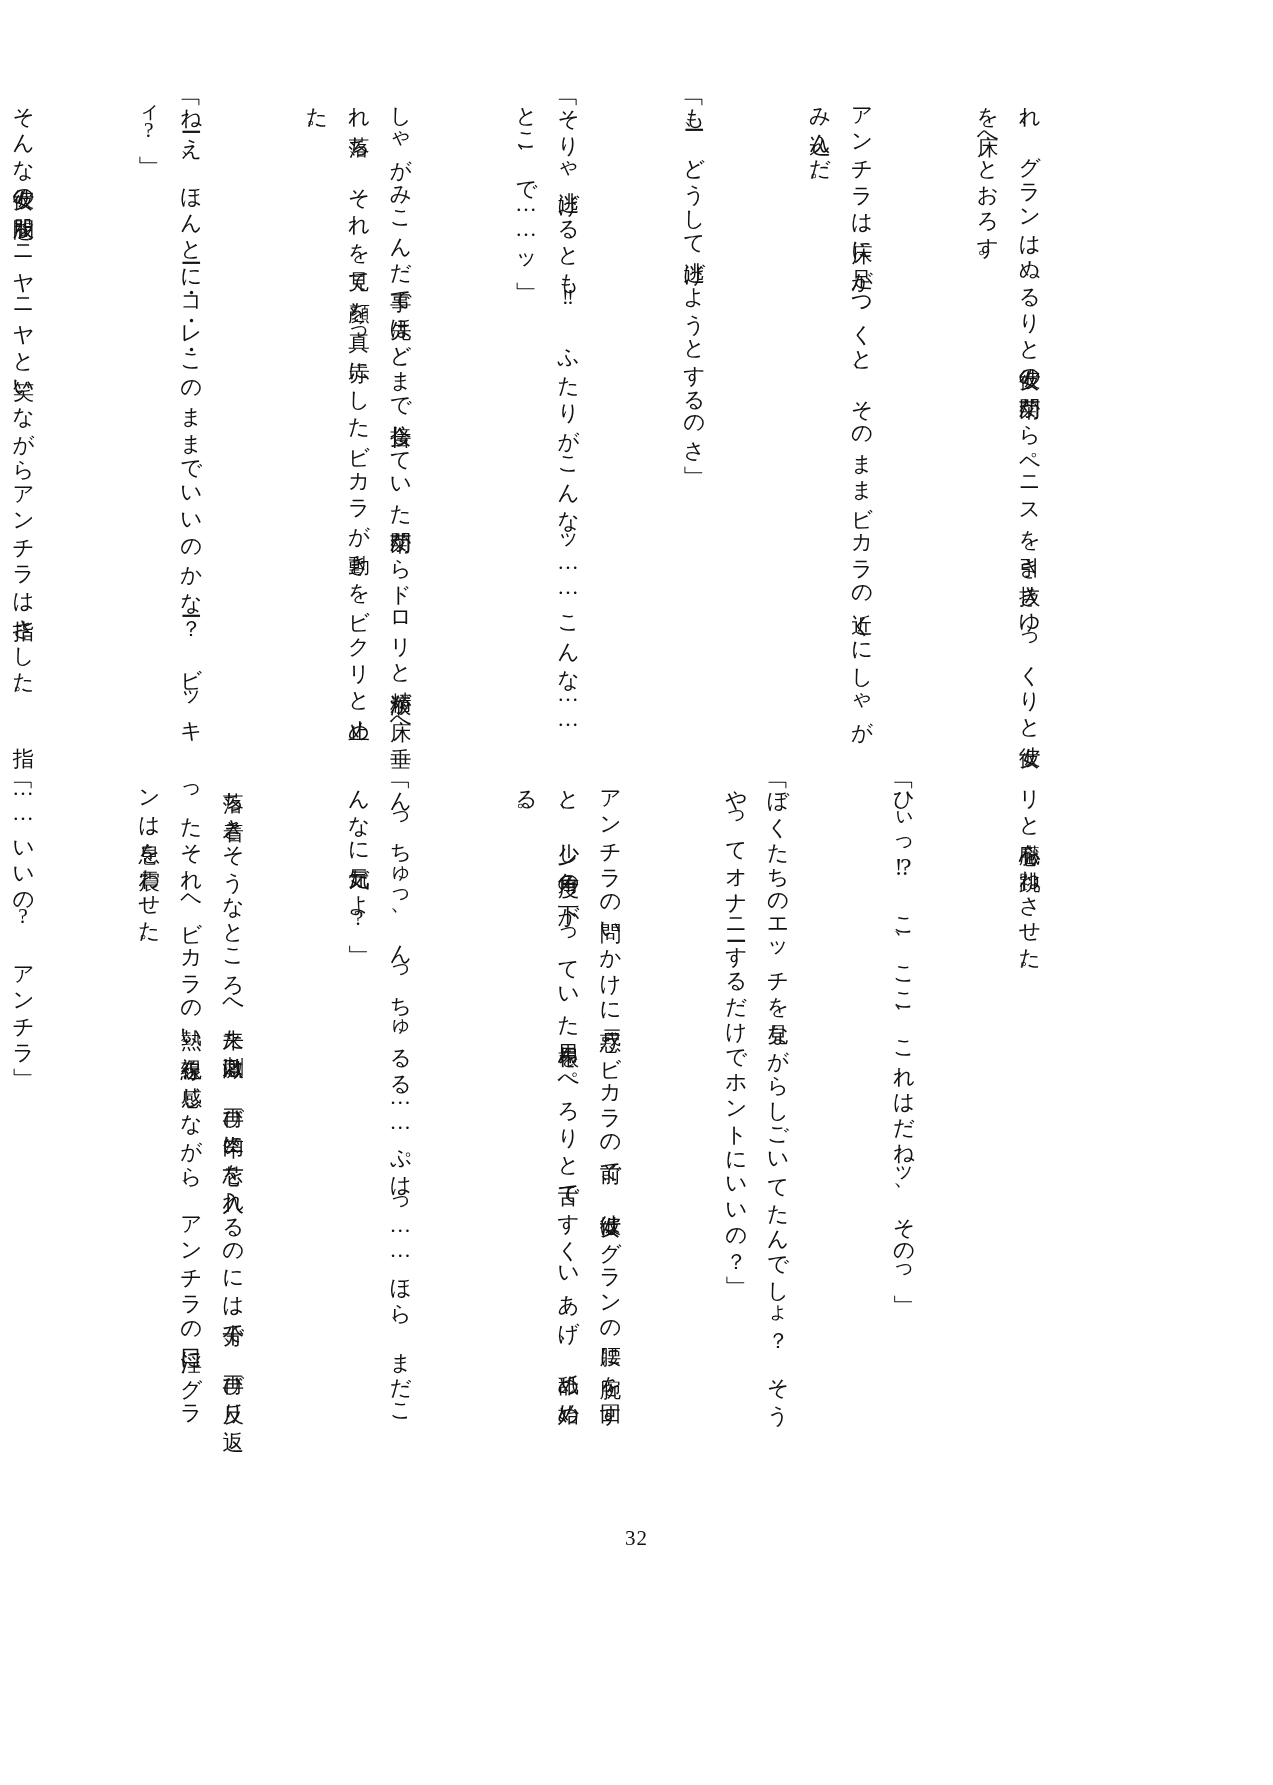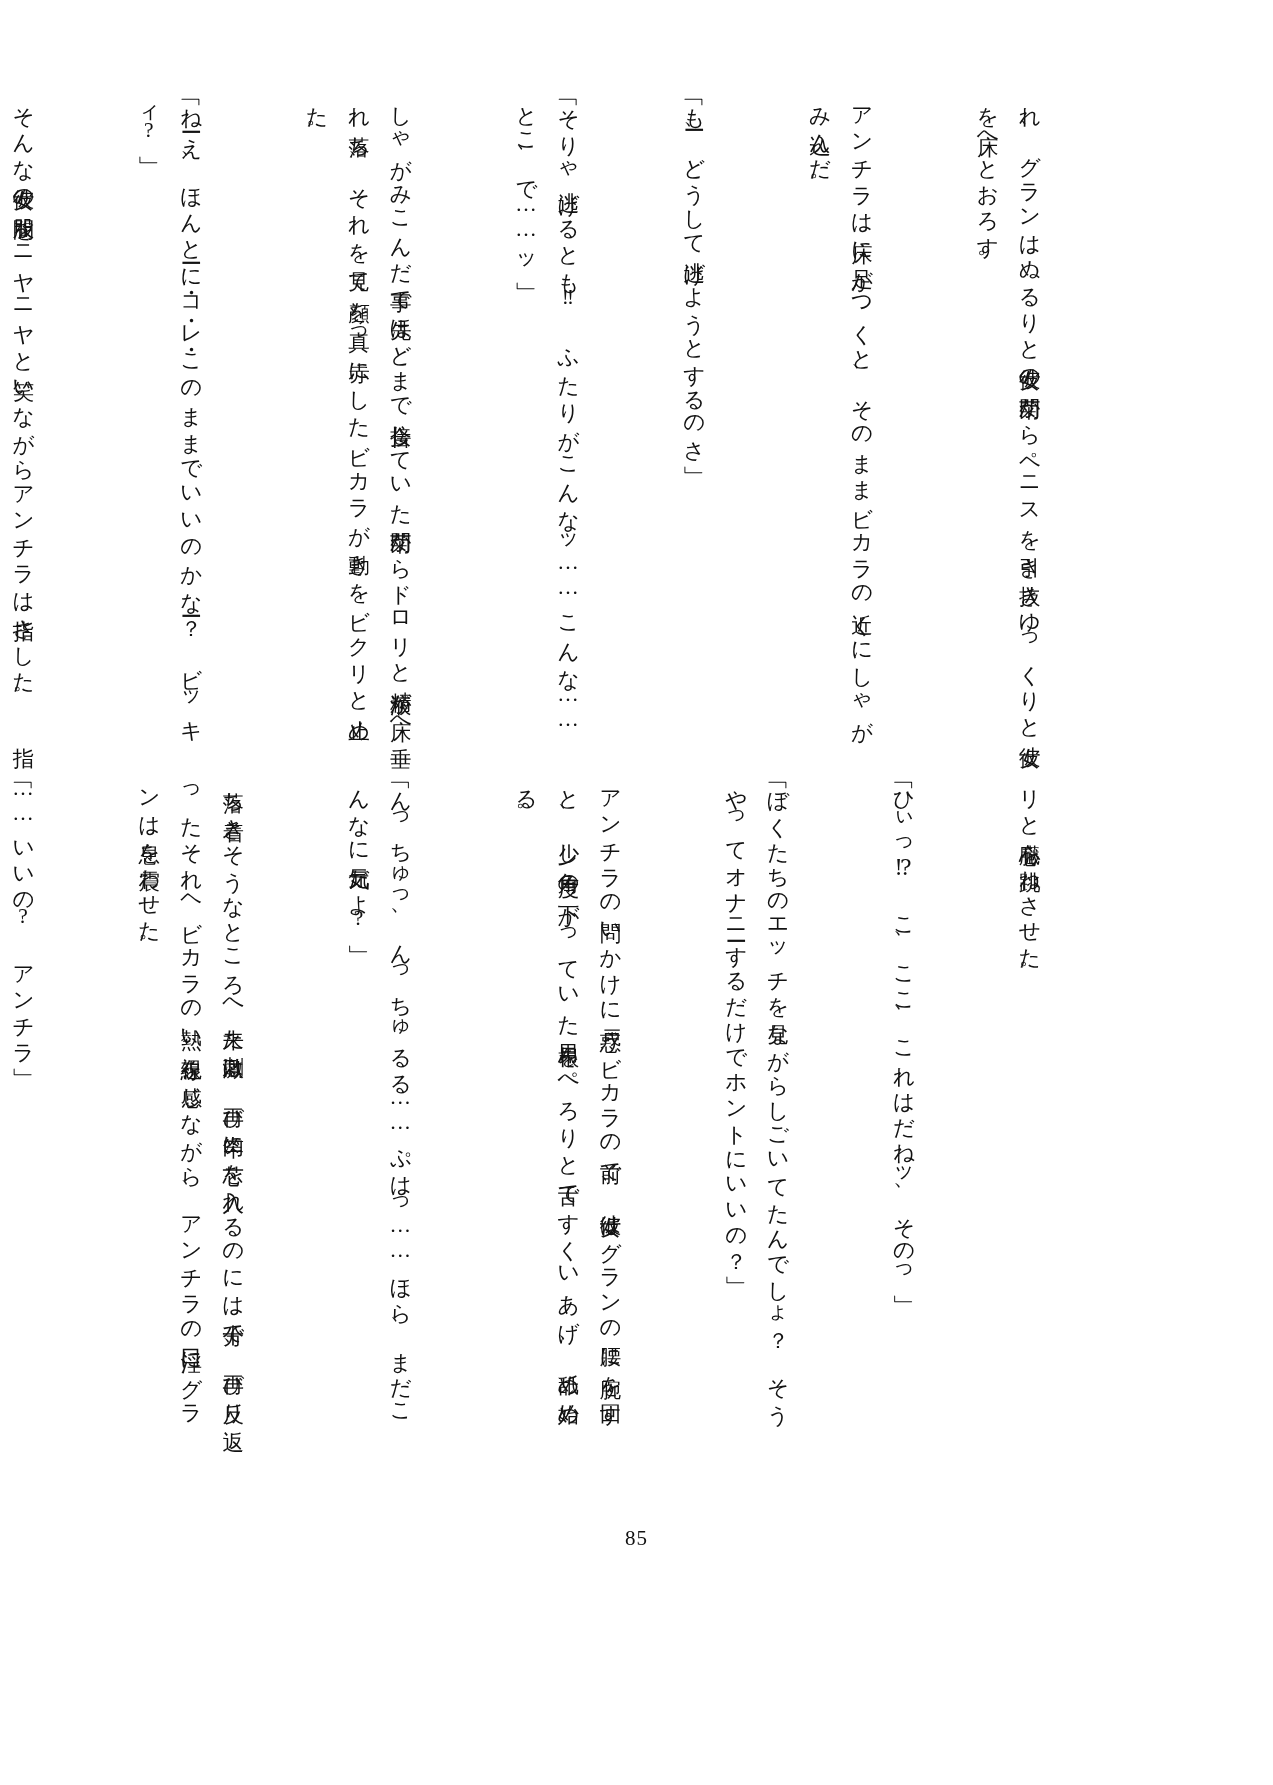--- a/index.html
+++ b/index.html
@@ -86,15 +86,15 @@
     <span class="para">アンチラの問いかけに戸惑うビカラの前で、彼女はグランの腰に腕を回すと、少し角度の下がっていた男根をぺろりと舌ですくいあげ、舐め始める。</span>
     <span class="para">「んっちゅっ、んっちゅるる……ぷはっ……ほら、まだこんなに元気だよ?」</span>
     <span class="para">落ち着きそうなところへ来た刺激は、再び肉竿に芯を入れるのには十分で、再び反り返ったそれヘビカラの熱い視線を感じながら、アンチラの口淫にグランは息を震わせた。</span>
     <span class="para">「……いいの?　アンチラ」</span>
     
     
     
     
   </div>
 
-  <div class="page-number">85</div>
+  <div class="page-number">32</div>
 
 </div>
 
 </body></html>

